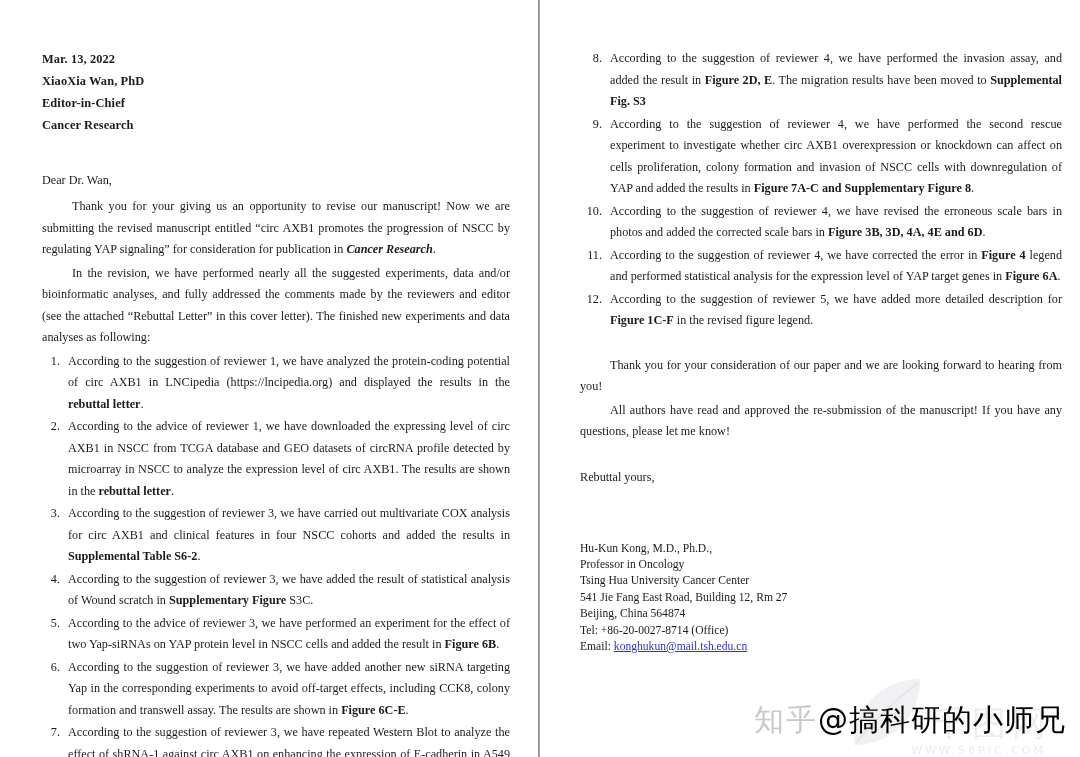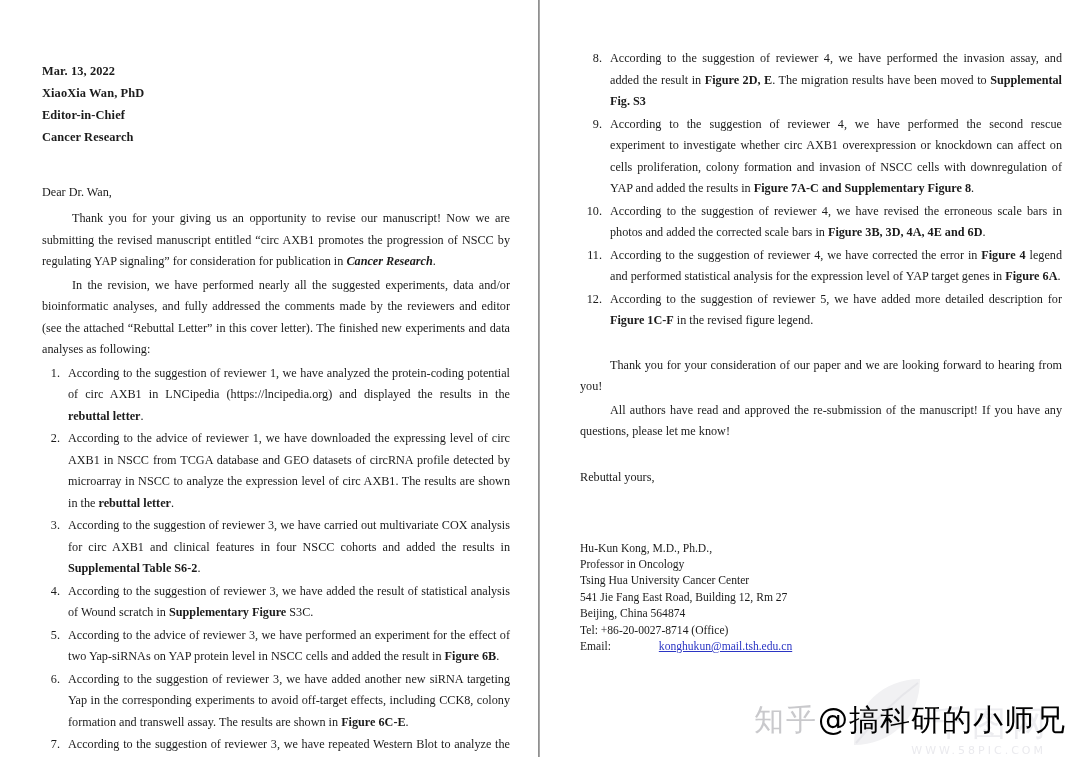--- a/index.html
+++ b/index.html
@@ -21,21 +21,21 @@
     height: 757px;
     position: relative;
   }
   .page {
     position: relative;
     background: #ffffff;
     box-sizing: border-box;
   }
   .page-left {
     width: 538px;
-    padding: 60px 28px 0 42px;
+    padding: 48px 28px 0 42px;
   }
   .divider {
     width: 2px;
     background: linear-gradient(to right, #c9c9c9 0%, #6e6e6e 40%, #8a8a8a 60%, #d8d8d8 100%);
     height: 757px;
     flex: 0 0 2px;
   }
   .page-right {
     width: 540px;
     padding: 48px 18px 0 40px;
@@ -96,21 +96,20 @@
   em, i { font-style: italic; }
 
   .sign-block {
     font-size: 11.6px;
     line-height: 16.4px;
     margin-top: 0;
   }
   .sign-block div { white-space: nowrap; }
   a.maillink {
     color: #2b35c4;
-    margin-left: 45px;
   }
 
   
   .watermark {
     position: absolute;
     right: 14px;
     bottom: 16px;
     display: flex;
     align-items: center;
     pointer-events: none;

